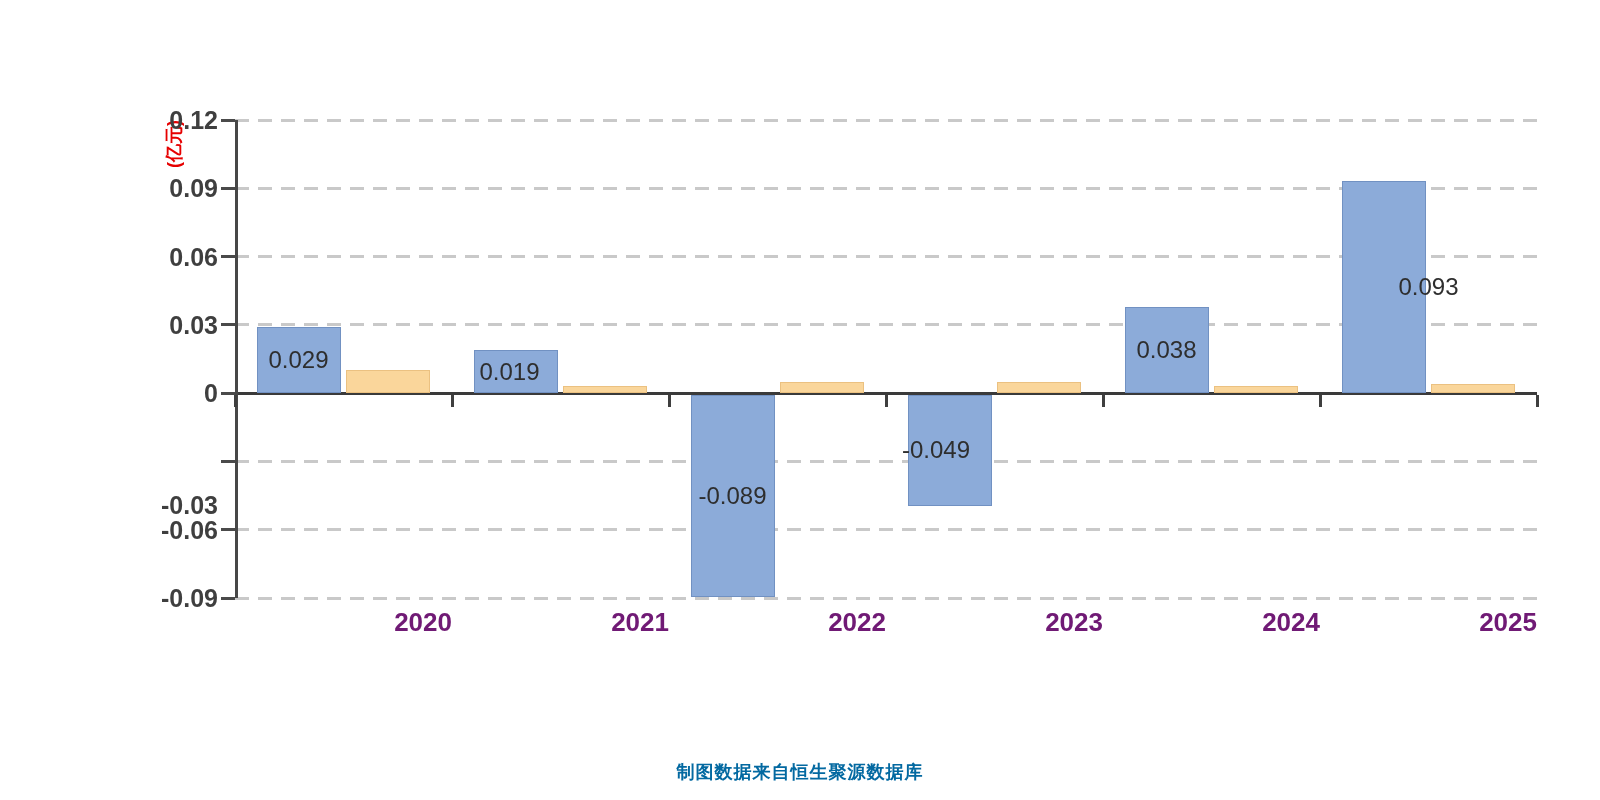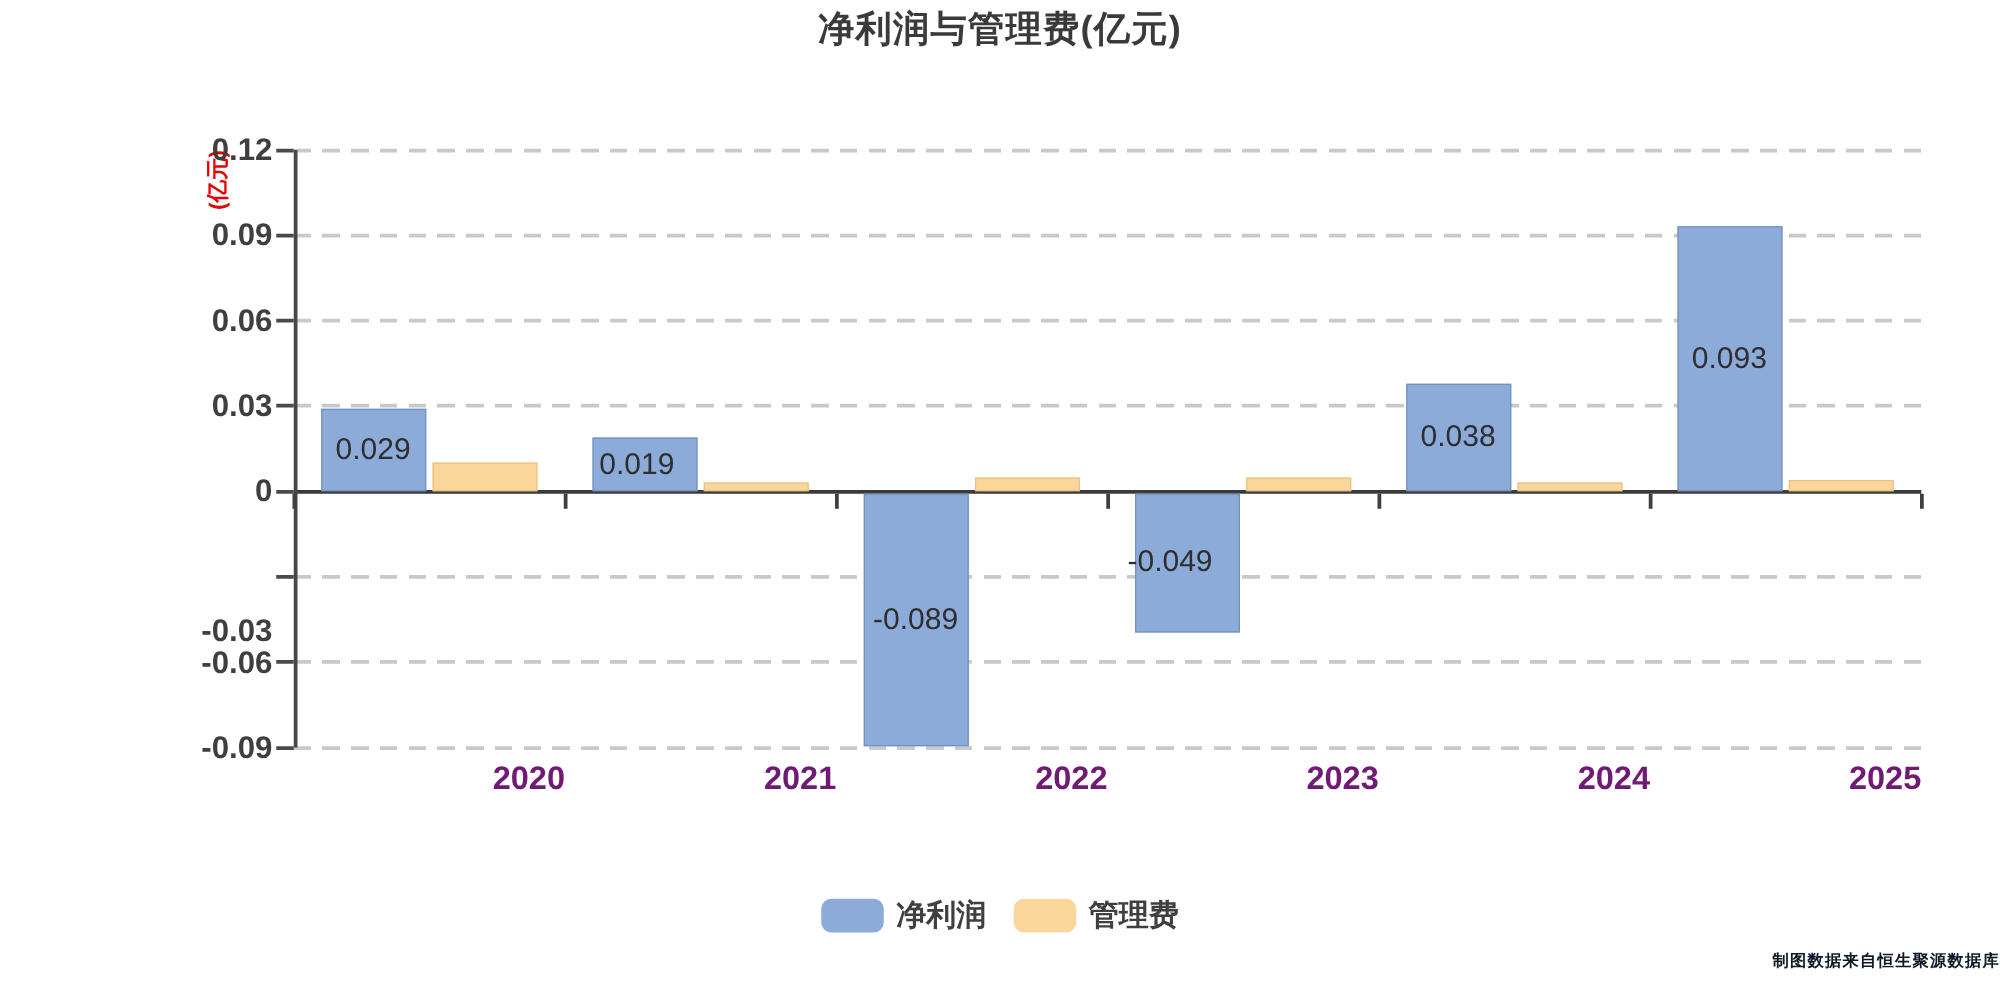--- a/index.html
+++ b/index.html
@@ -37,29 +37,28 @@
     position:absolute;width:217px;text-align:right;font-size:26px;font-weight:700;color:#701a75;
   }
   .legend{
     position:absolute;top:716px;left:0;width:100%;display:flex;
     justify-content:center;align-items:center;gap:22px;
   }
   .legend-item{display:flex;align-items:center;gap:10px;}
   .legend-swatch{width:50px;height:27px;border-radius:8px;}
   .legend-label{font-size:24px;font-weight:700;color:#3f3f3f;}
   .footer-note{
-    position:absolute;top:760px;left:0;width:100%;text-align:right;
-    font-size:13px;font-weight:700;color:#0f172a;letter-spacing:1px;
+    position:absolute;top:760px;left:0;width:100%;text-align:center;
+    font-size:18px;font-weight:700;color:#0369a1;letter-spacing:1px;
   }
 </style>
 </head>
 <body>
 
 <div id="screen">
-  <div class="chart-title">净利润与管理费(亿元)</div>
   <div class="unit-label">(亿元)</div>
 
   <div id="plot">
       <div class="gridline" style="top: -1.5px;"></div>
       <div class="y-tick" style="top: -1.5px;"></div>
       <div class="gridline" style="top: 66.7857px;"></div>
       <div class="y-tick" style="top: 66.7857px;"></div>
       <div class="gridline" style="top: 135.071px;"></div>
       <div class="y-tick" style="top: 135.071px;"></div>
       <div class="gridline" style="top: 203.357px;"></div>
@@ -84,21 +83,21 @@
       <div class="bar-label" style="left: 21.5px; width: 84px; top: 226.138px;">0.029</div>
       <div class="bar" style="left: 238.5px; width: 84px; top: 229.895px; height: 43.2476px; background: rgb(140, 171, 217); border: 1px solid rgb(113, 145, 194);"></div>
       <div class="bar-label" style="left: 238.5px; width: 72px; top: 237.519px;">0.019</div>
       <div class="bar" style="left: 455.5px; width: 84px; top: 274.643px; height: 202.581px; background: rgb(140, 171, 217); border: 1px solid rgb(113, 145, 194);"></div>
       <div class="bar-label" style="left: 455.5px; width: 84px; top: 361.933px;">-0.089</div>
       <div class="bar" style="left: 672.5px; width: 84px; top: 274.643px; height: 111.533px; background: rgb(140, 171, 217); border: 1px solid rgb(113, 145, 194);"></div>
       <div class="bar-label" style="left: 659px; width: 84px; top: 316.41px;">-0.049</div>
       <div class="bar" style="left: 889.5px; width: 84px; top: 186.648px; height: 86.4952px; background: rgb(140, 171, 217); border: 1px solid rgb(113, 145, 194);"></div>
       <div class="bar-label" style="left: 889.5px; width: 84px; top: 215.895px;">0.038</div>
       <div class="bar" style="left: 1106.5px; width: 84px; top: 61.4571px; height: 211.686px; background: rgb(140, 171, 217); border: 1px solid rgb(113, 145, 194);"></div>
-      <div class="bar-label" style="left: 1106.5px; width: 84px; top: 153.3px;">0.093</div>
+      <div class="bar-label" style="left: 1106.5px; width: 84px; top: 153.3px; padding-left: 45px;">0.093</div>
       <div class="bar" style="left: 110.5px; width: 84px; top: 250.381px; height: 22.7619px; background: rgb(250, 214, 155); border: 1px solid rgb(235, 193, 129);"></div>
       <div class="bar" style="left: 327.5px; width: 84px; top: 266.314px; height: 6.82857px; background: rgb(250, 214, 155); border: 1px solid rgb(235, 193, 129);"></div>
       <div class="bar" style="left: 544.5px; width: 84px; top: 261.762px; height: 11.381px; background: rgb(250, 214, 155); border: 1px solid rgb(235, 193, 129);"></div>
       <div class="bar" style="left: 761.5px; width: 84px; top: 261.762px; height: 11.381px; background: rgb(250, 214, 155); border: 1px solid rgb(235, 193, 129);"></div>
       <div class="bar" style="left: 978.5px; width: 84px; top: 266.314px; height: 6.82857px; background: rgb(250, 214, 155); border: 1px solid rgb(235, 193, 129);"></div>
       <div class="bar" style="left: 1195.5px; width: 84px; top: 264.038px; height: 9.10476px; background: rgb(250, 214, 155); border: 1px solid rgb(235, 193, 129);"></div>
     </div>
   <div id="axis-labels">
       <div class="y-tick-label" style="left: 138px; top: 105px;">0.12</div>
       <div class="y-tick-label" style="left: 138px; top: 173.286px;">0.09</div>
@@ -109,25 +108,15 @@
       <div class="y-tick-label" style="left: 138px; top: 514.714px;">-0.06</div>
       <div class="y-tick-label" style="left: 138px; top: 583px;">-0.09</div>
       <div class="x-cat-label" style="left: 235px; top: 607px;">2020</div>
       <div class="x-cat-label" style="left: 452px; top: 607px;">2021</div>
       <div class="x-cat-label" style="left: 669px; top: 607px;">2022</div>
       <div class="x-cat-label" style="left: 886px; top: 607px;">2023</div>
       <div class="x-cat-label" style="left: 1103px; top: 607px;">2024</div>
       <div class="x-cat-label" style="left: 1320px; top: 607px;">2025</div>
     </div>
 
-  <div class="legend">
-    <div class="legend-item">
-      <span class="legend-swatch" style="background: rgb(140, 171, 217);"></span>
-      <span class="legend-label">净利润</span>
-    </div>
-    <div class="legend-item">
-      <span class="legend-swatch" style="background: rgb(250, 214, 155);"></span>
-      <span class="legend-label">管理费</span>
-    </div>
-  </div>
 
   <div class="footer-note">制图数据来自恒生聚源数据库</div>
 </div>
 
 </body></html>

